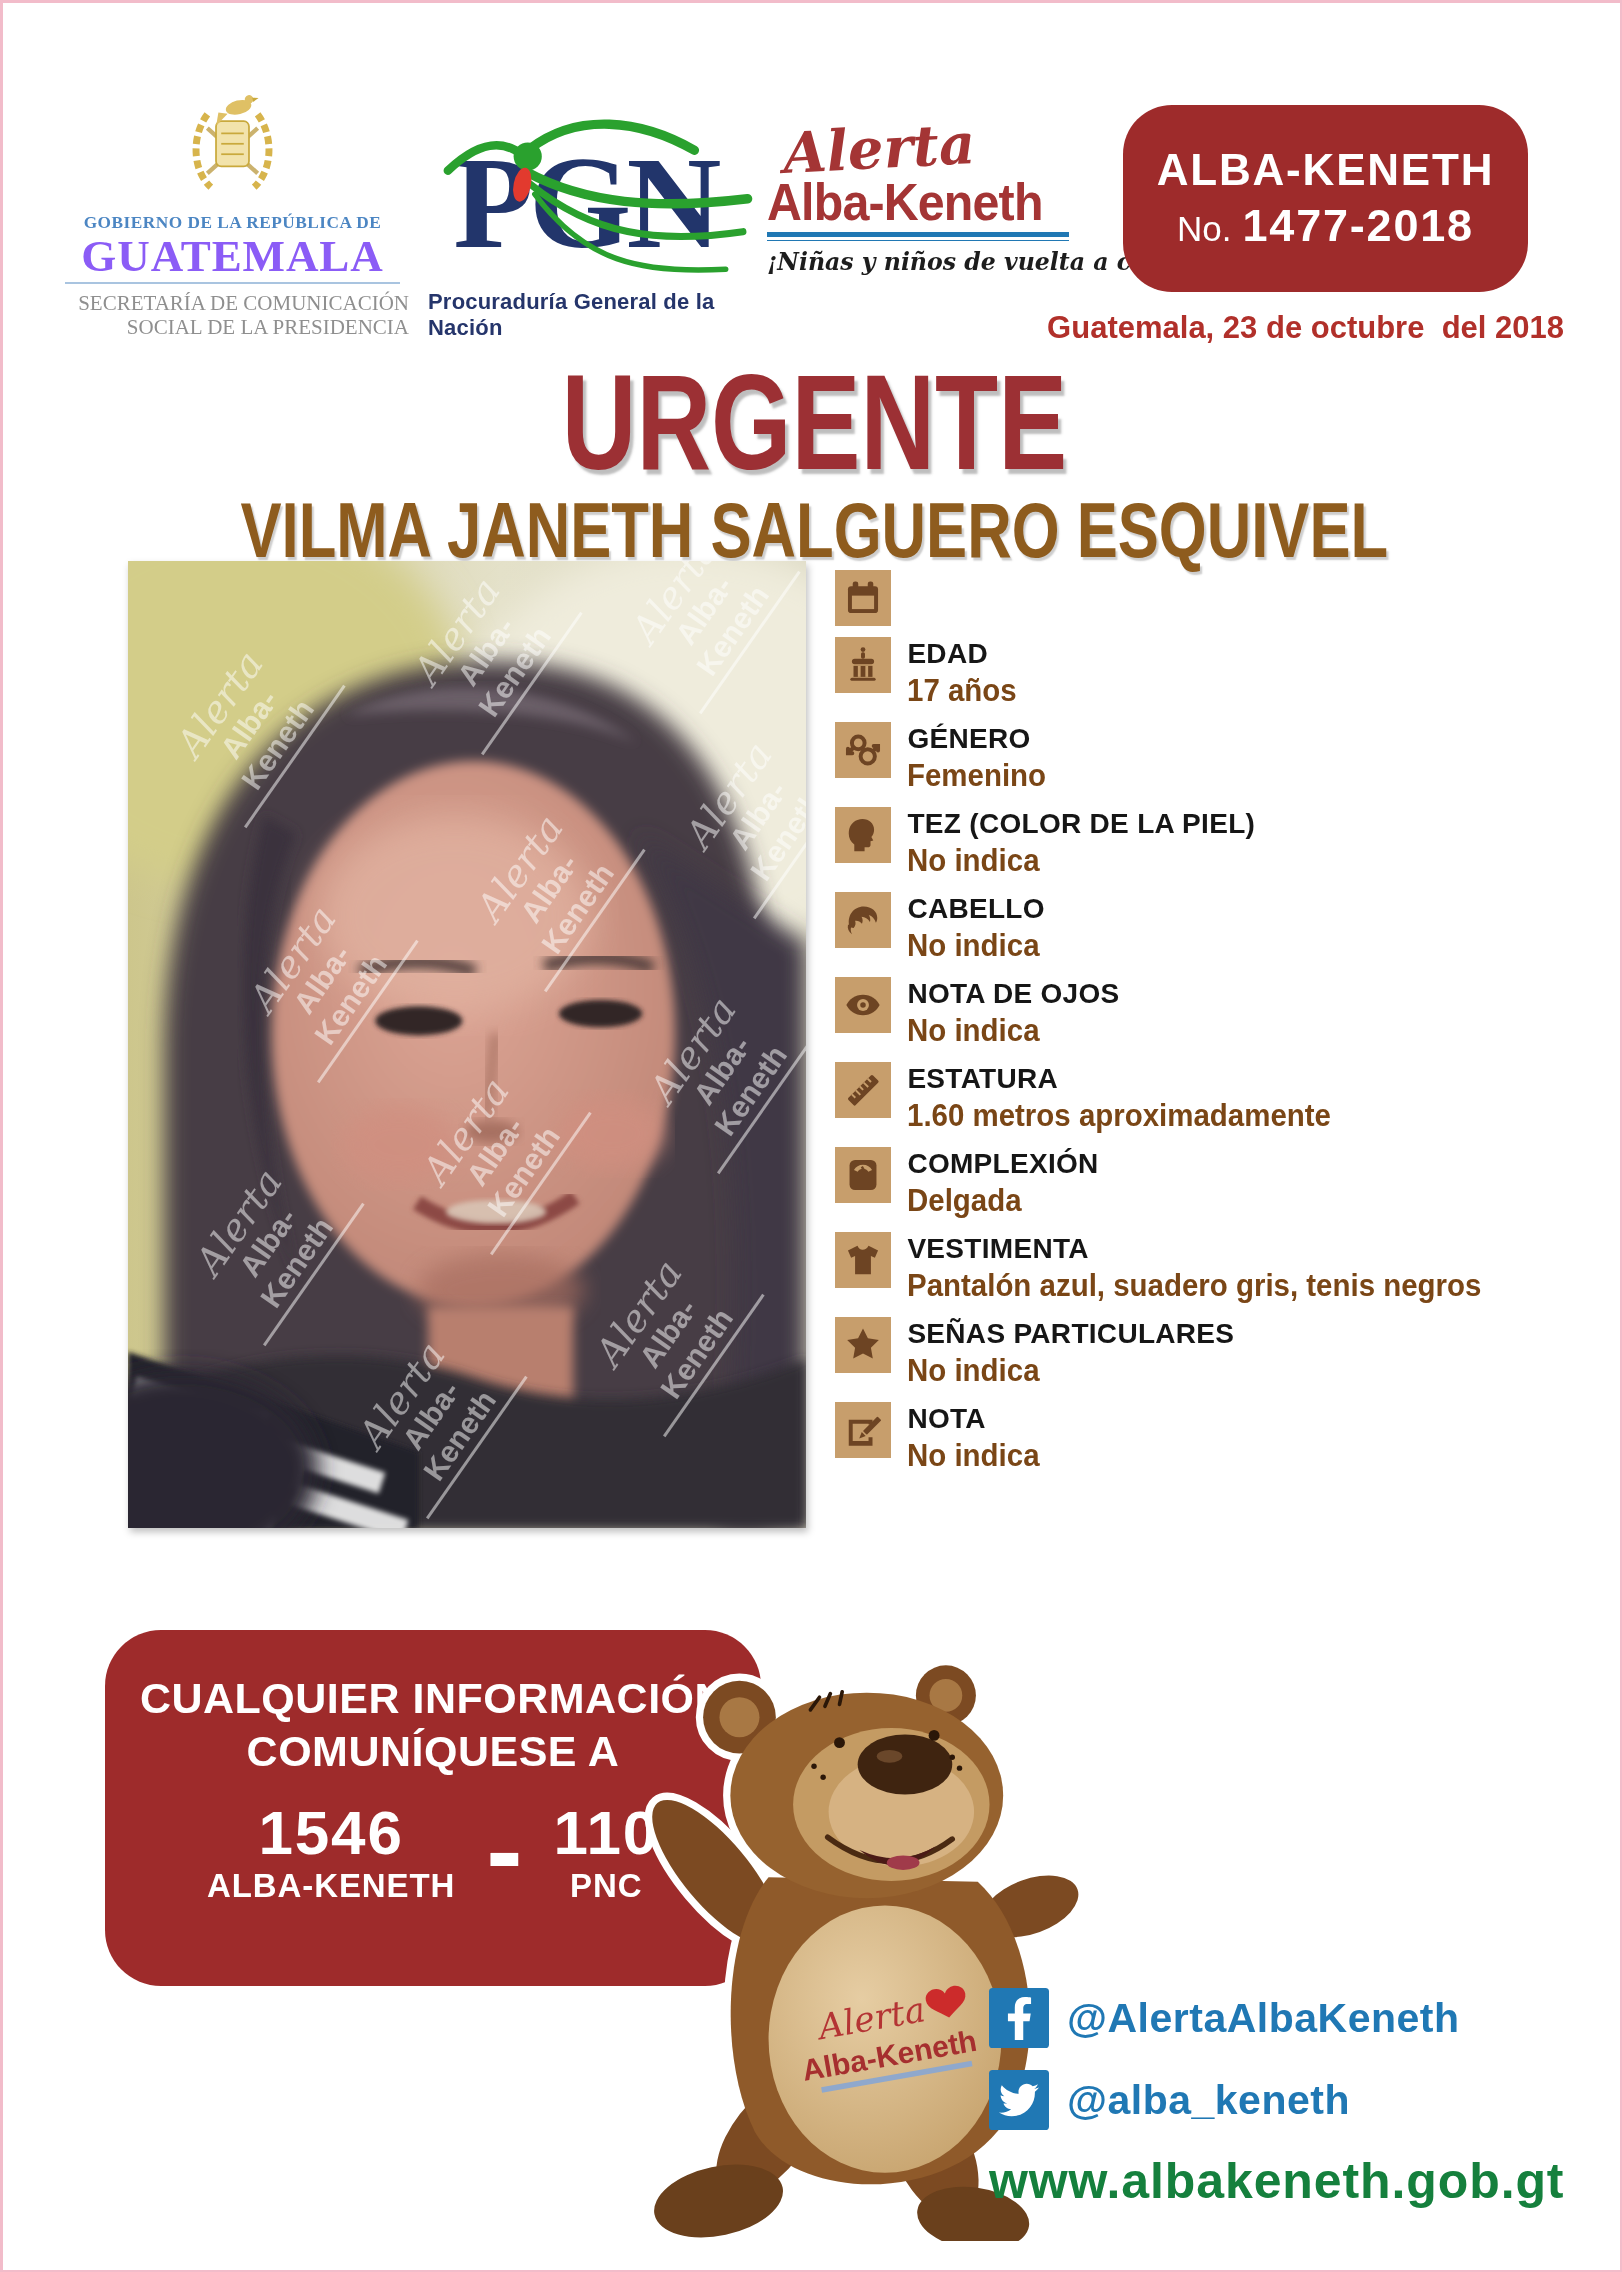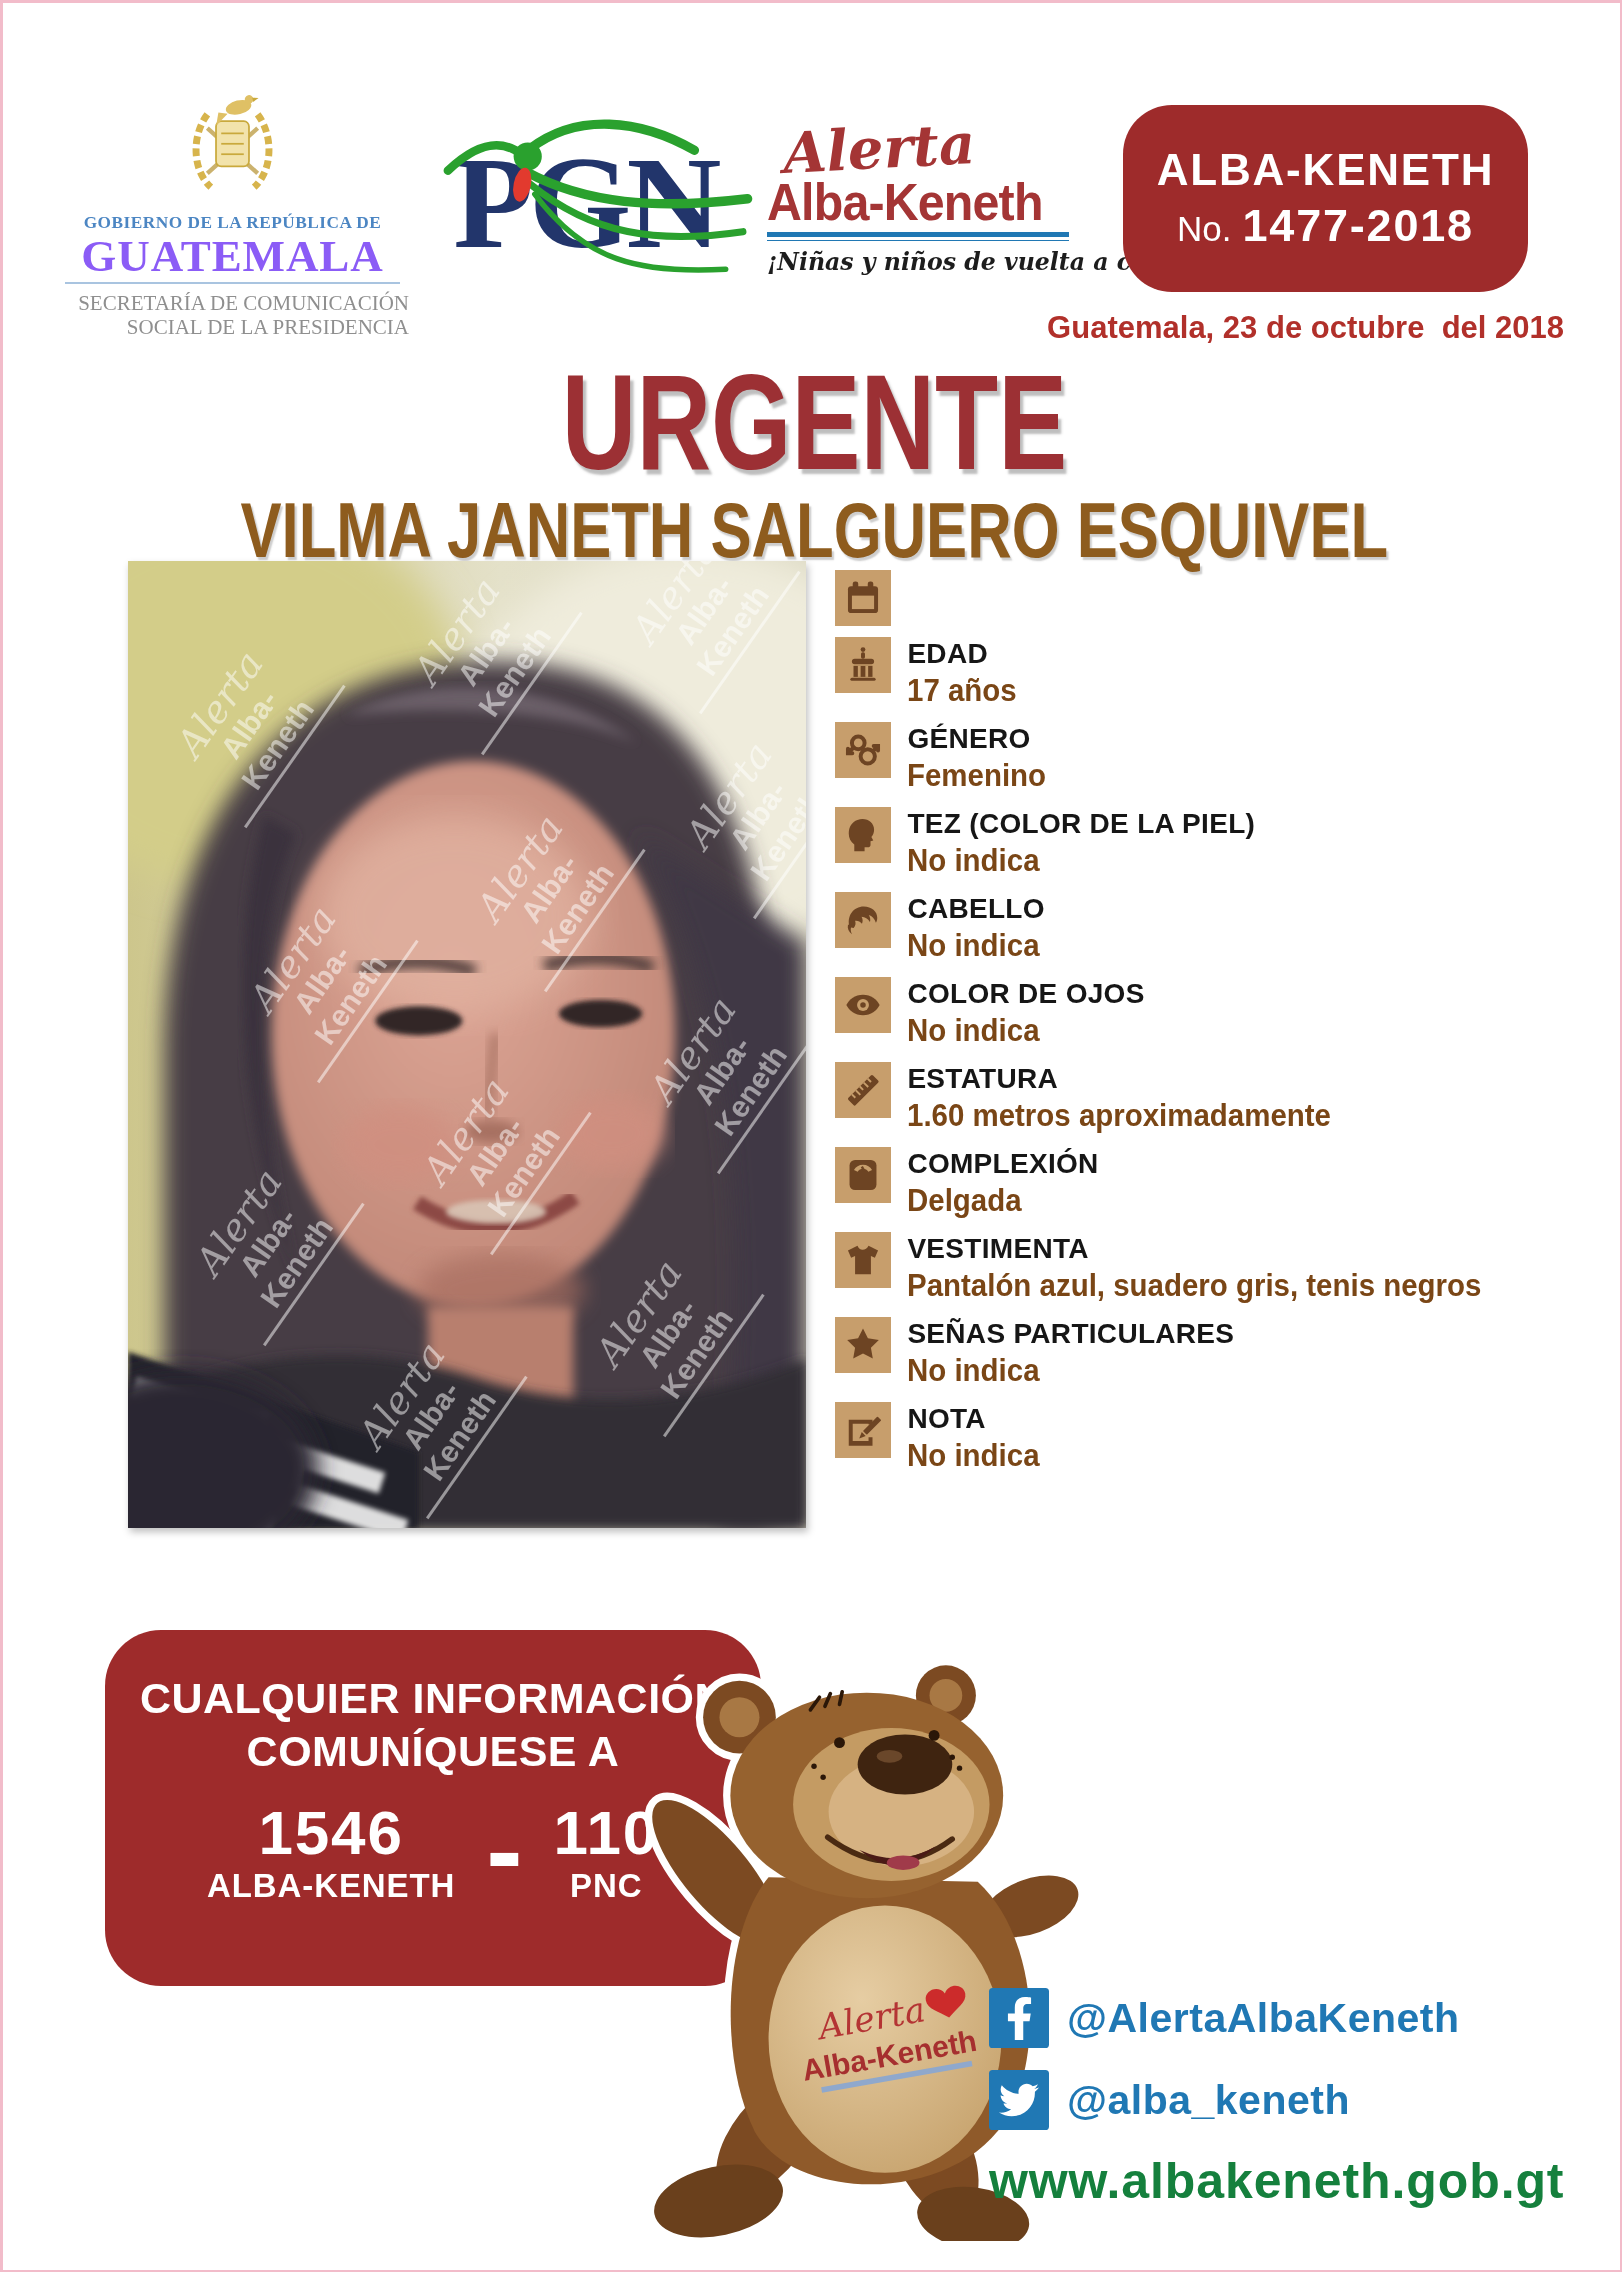--- a/index.html
+++ b/index.html
@@ -112,20 +112,21 @@
       <g fill="none" stroke="#2aa12e" stroke-linecap="round">
         <path d="M-5 80 C 35 42 65 40 90 60" stroke-width="11"></path>
         <path d="M100 52 C 160 6 240 14 310 54" stroke-width="12"></path>
         <path d="M96 82 C 170 122 260 130 378 116" stroke-width="12"></path>
         <path d="M100 97 C 180 162 262 174 372 158" stroke-width="9"></path>
         <path d="M106 110 C 170 196 240 212 350 206" stroke-width="7"></path>
       </g>
       <circle cx="97" cy="62" r="18" fill="#2aa12e"></circle>
       <ellipse cx="90" cy="98" rx="11" ry="22" fill="#e23a2e" transform="rotate(12 90 98)"></ellipse>
     </svg>
+    <div class="pgn-tag">Procuraduría General de la Nación</div>
   </div>
 
   <div class="ak-logo">
     <div><span class="ak-script">Alerta</span></div>
     <div><span class="ak-block">Alba-Keneth</span></div>
     <div class="ak-rule"></div>
     <div class="ak-tag">¡Niñas y niños de vuelta a casa!</div>
   </div>
 
   <div class="badge">
@@ -314,21 +315,21 @@
     </div>
 
     <div class="drow">
       <div class="tile">
         <svg width="38" height="38" viewBox="0 0 48 48" fill="#6d4423">
           <path d="M24 11C14 11 6.5 17 3 24c3.5 7 11 13 21 13s17.5-6 21-13c-3.5-7-11-13-21-13z"></path>
           <circle cx="24" cy="24" r="7.5" fill="#c79e6c"></circle>
             <circle cx="24" cy="24" r="3.5"></circle>
         </svg>
       </div>
-      <div><div class="dl">COLOR DE OJOS</div>
+      <div><div class="dl">NOTA DE OJOS</div>
            <div class="dv">No indica</div></div>
     </div>
 
     <div class="drow">
       <div class="tile">
         <svg width="38" height="38" viewBox="0 0 48 48" fill="#6d4423">
           <g transform="rotate(-45 24 24)">
             <rect x="2" y="18" width="44" height="13" rx="2"></rect>
             <g fill="#c79e6c">
                 <rect x="9" y="18" width="2.5" height="6"></rect>

